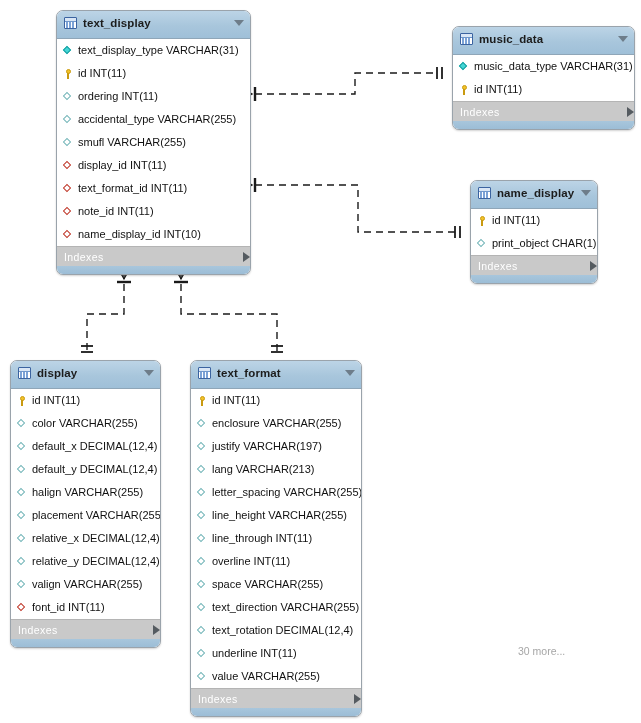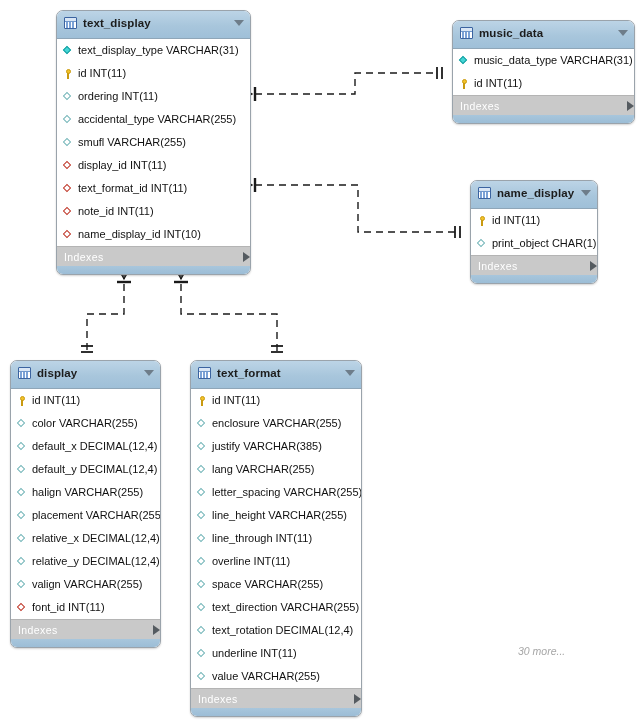--- a/index.html
+++ b/index.html
@@ -265,21 +265,21 @@
             <span class="gl dia fk"></span>
             <span class="col-txt">name_display_id INT(10)</span>
           </div>
         </div>
         <div class="tbl-idx">
           <span class="lbl">Indexes</span>
           <span class="tri-right"></span>
         </div>
         <div class="tbl-foot"></div>
       </div>
-      <div class="tbl" style="left: 452px; top: 20px; width: 183px;">
+      <div class="tbl" style="left: 452px; top: 26px; width: 183px;">
         <div class="tbl-head">
           <span class="tbl-icon"></span>
           <span class="tbl-title">music_data</span>
           <span class="caret"></span>
         </div>
         <div class="tbl-cols">
           <div class="col">
             <span class="gl dia disc"></span>
             <span class="col-txt">music_data_type VARCHAR(31)</span>
           </div>
@@ -380,25 +380,25 @@
           <div class="col">
             <span class="gl key"></span>
             <span class="col-txt">id INT(11)</span>
           </div>
           <div class="col">
             <span class="gl dia plain"></span>
             <span class="col-txt">enclosure VARCHAR(255)</span>
           </div>
           <div class="col">
             <span class="gl dia plain"></span>
-            <span class="col-txt">justify VARCHAR(385)</span>
-          </div>
-          <div class="col">
-            <span class="gl dia plain"></span>
-            <span class="col-txt">lang VARCHAR(255)</span>
+            <span class="col-txt">justify VARCHAR(197)</span>
+          </div>
+          <div class="col">
+            <span class="gl dia plain"></span>
+            <span class="col-txt">lang VARCHAR(213)</span>
           </div>
           <div class="col">
             <span class="gl dia plain"></span>
             <span class="col-txt">letter_spacing VARCHAR(255)</span>
           </div>
           <div class="col">
             <span class="gl dia plain"></span>
             <span class="col-txt">line_height VARCHAR(255)</span>
           </div>
           <div class="col">
@@ -431,15 +431,15 @@
           </div>
         </div>
         <div class="tbl-idx">
           <span class="lbl">Indexes</span>
           <span class="tri-right"></span>
         </div>
         <div class="tbl-foot"></div>
       </div>
     </div>
 
-  <div class="more-note" id="more-note" style="left: 518px; top: 645px; font-style: italic;">30 more...</div>
+  <div class="more-note" id="more-note" style="left: 518px; top: 645px;">30 more...</div>
 
 </div>
 
 </body></html>

